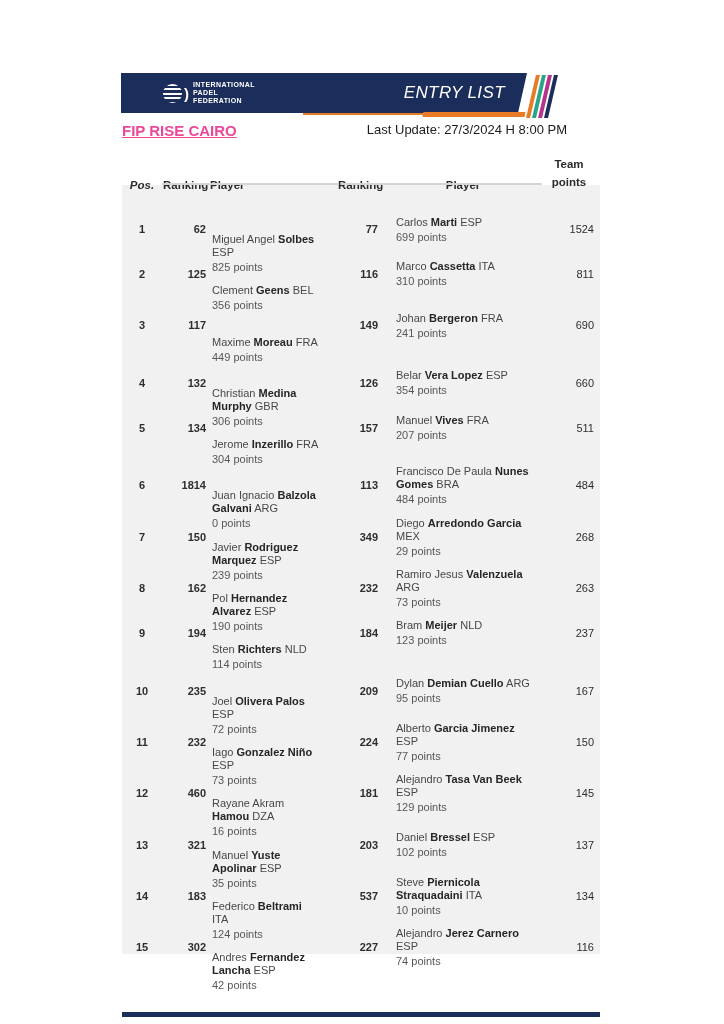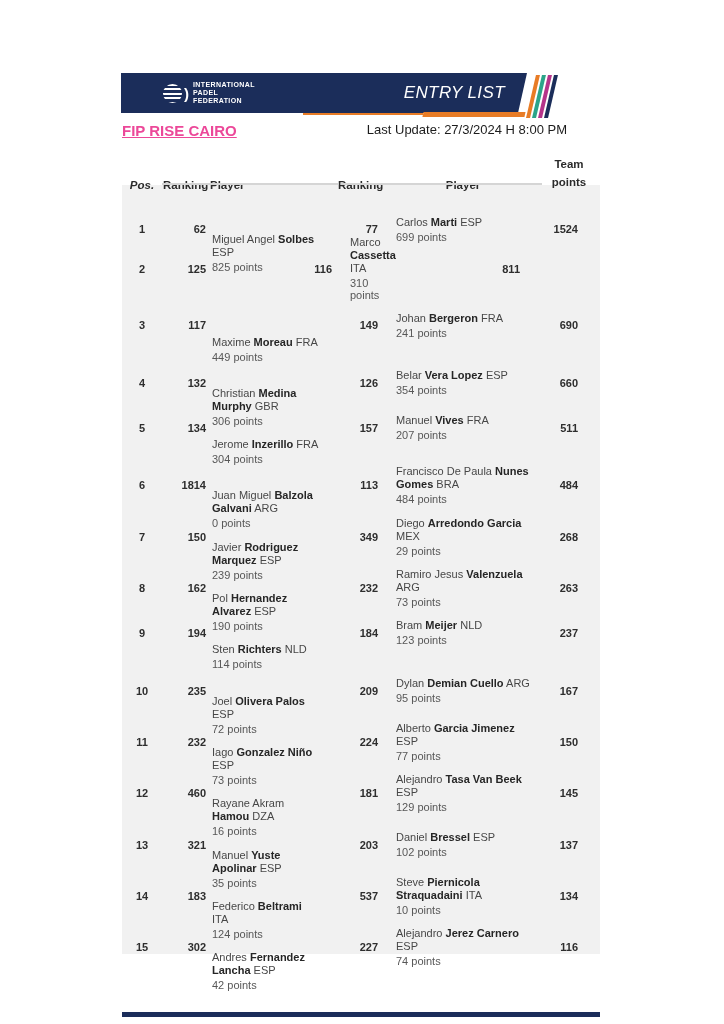--- a/index.html
+++ b/index.html
@@ -53,21 +53,21 @@
   .thead .h-team { text-align:center; line-height:18px; padding-right:4px; }
   .hline { position:absolute; top:28px; height:2px; background:#d5d5d5; }
   .hline.a { left:40px;  width:176px; }
   .hline.b { left:219px; width:201px; }
 
   .tbody { background:#f1f1f1; }
   .tbody .grid-row { height:51.3px; align-items:center; }
   .c-pos  { text-align:center; font-weight:bold; font-size:11px; color:#2e2e2e; }
   .c-rank { text-align:right; font-weight:bold; font-size:11px; color:#2e2e2e; }
   .c-rank.s2 { padding-right:6px; }
-  .c-team { text-align:right; font-weight:bold; font-size:11px; color:#2e2e2e; padding-right:22px; }
+  .c-team { text-align:right; font-weight:normal; font-size:11px; color:#2e2e2e; padding-right:6px; }
   .c-player { font-size:11px; color:#474747; }
   .c-player.s1 { padding-left:6px;  padding-right:18px;margin-top:48px; }
   .c-player.s2 { padding-left:12px; padding-right:4px; }
   .pname { line-height:13px; }
   .pname b { color:#262626; }
   .ppts { margin-top:2px; color:#575757; line-height:12px; }
 
   
   .footer-bar { position:absolute; left:122px; top:1012px; width:478px; height:5px; }
 </style>
@@ -119,20 +119,24 @@
     <div class="c-player s2">
       <div class="pname"><span>Carlos </span><b>Marti</b><span> ESP</span></div>
       <div class="ppts">699 points</div>
     </div>
     <div class="c-team">1524</div>
   </div>
 
   <div class="grid-row">
     <div class="c-pos">2</div>
     <div class="c-rank s1">125</div>
+    <div class="c-player s1">
+      <div class="pname"><span>Clement </span><b>Geens</b><span> BEL</span></div>
+      <div class="ppts">356 points</div>
+    </div>
     <div class="c-rank s2">116</div>
     <div class="c-player s2">
       <div class="pname"><span>Marco </span><b>Cassetta</b><span> ITA</span></div>
       <div class="ppts">310 points</div>
     </div>
     <div class="c-team">811</div>
   </div>
 
   <div class="grid-row">
     <div class="c-pos">3</div>
@@ -176,21 +180,21 @@
       <div class="pname"><span>Manuel </span><b>Vives</b><span> FRA</span></div>
       <div class="ppts">207 points</div>
     </div>
     <div class="c-team">511</div>
   </div>
 
   <div class="grid-row">
     <div class="c-pos">6</div>
     <div class="c-rank s1">1814</div>
     <div class="c-player s1">
-      <div class="pname"><span>Juan Miguel </span><b>Balzola Galvani</b><span> ARG</span></div>
+      <div class="pname"><span>Juan Ignacio </span><b>Balzola Galvani</b><span> ARG</span></div>
       <div class="ppts">0 points</div>
     </div>
     <div class="c-rank s2">113</div>
     <div class="c-player s2">
       <div class="pname"><span>Francisco De Paula </span><b>Nunes Gomes</b><span> BRA</span></div>
       <div class="ppts">484 points</div>
     </div>
     <div class="c-team">484</div>
   </div>
 

